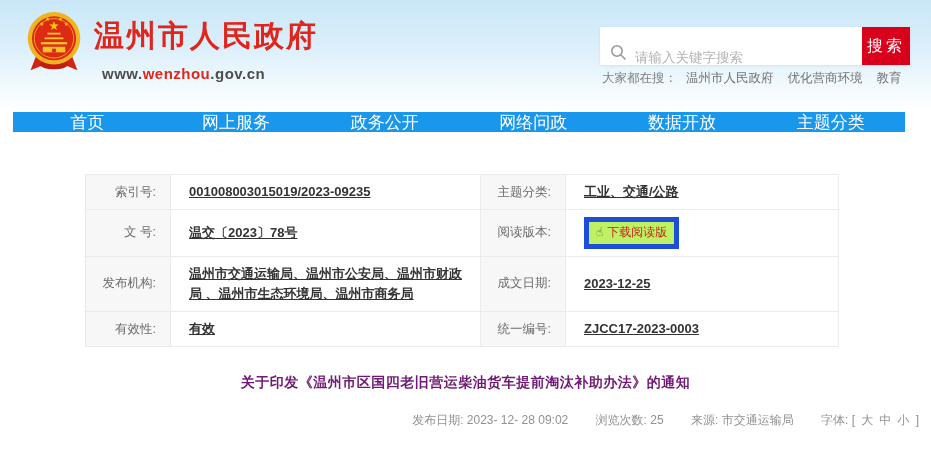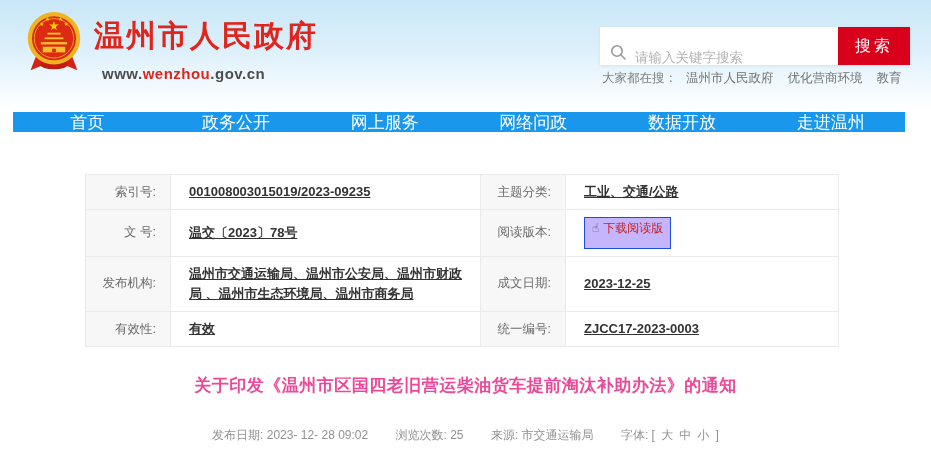--- a/index.html
+++ b/index.html
@@ -15,46 +15,46 @@
   .site-url { font-size:15px; font-weight:bold; color:#4d4d4d; margin-top:13px; margin-left:8px; letter-spacing:.5px; }
   .site-url .hl { color:#e0261c; }
 
   .search-area { position:absolute; top:27px; right:21px; width:310px; height:38px; display:flex;
     box-shadow:0 1px 3px rgba(0,0,0,.08); }
   .search-box { flex:1; background:#fff; display:flex; align-items:flex-end; padding:0 10px; }
   .search-box svg { flex:0 0 auto; margin-right:8px; }
   .search-box input { border:none; outline:none; width:100%; font-size:13.5px; color:#333; background:transparent;
     font-family:"Liberation Sans","DejaVu Sans",sans-serif; }
   .search-box input::placeholder { color:#b3b3b3; }
-  .search-btn { width:72px; border:none; background:#d9001b; color:#fff; font-size:16px; letter-spacing:3px;
+  .search-btn { width:48px; border:none; background:#d9001b; color:#fff; font-size:16px; letter-spacing:3px;
     cursor:pointer; font-family:inherit; }
 
   .hot-search { position:absolute; top:70px; left:602px; font-size:12.5px; color:#808080; white-space:nowrap; }
   .hot-search a { color:#737373; text-decoration:none; margin-left:14px; cursor:pointer; }
   .hot-search a:first-of-type { margin-left:9px; }
 
   
   .nav { margin:0 26px 0 13px; height:20px; background:#1897ec; display:flex; }
   .nav-item { flex:1; display:flex; align-items:center; justify-content:center; color:#fff;
     font-size:17px; cursor:pointer; }
 
   
   .doc-table { margin:42px 0 0 85px; width:753px; border-collapse:collapse; table-layout:fixed; }
   .doc-table td { border:1px solid #ebebeb; font-size:13px; vertical-align:middle; }
   .doc-table td.lbl { background:#f7f7f7; color:#6b6b6b; font-size:12.5px; text-align:right;
     padding:8px 14px 8px 4px; white-space:nowrap; }
   .doc-table td.val { padding:7px 10px 7px 18px; color:#333; font-weight:bold; line-height:1.55;text-decoration:underline; }
-  .read-btn { display:inline-block; border:1px solid #1d4ed8; background:#c4b5fd; color:#c5211f;
-    font-size:12px; font-weight:normal; padding:1px 7px 10px; cursor:pointer; white-space:nowrap; }
+  .read-btn { display:inline-block; border:5px solid #1d4ed8; background:#bef264; color:#c5211f;
+    font-size:12px; font-weight:normal; padding:1px 7px 2px; cursor:pointer; white-space:nowrap; }
   .read-btn .hand { color:#555; margin-right:4px; font-size:12px; }
 
   
-  .article-title { margin-top:27px; text-align:center; color:#ec4899; font-size:17px; font-weight:bold;
+  .article-title { margin-top:27px; text-align:center; color:#701a75; font-size:14px; font-weight:bold;
     letter-spacing:.5px; }
-  .article-meta { margin-top:30px; text-align:center; color:#919191; font-size:12px; }
+  .article-meta { margin-top:20px; text-align:right; color:#919191; font-size:12px; }
   .article-meta .group { margin:0 12px; }
   .article-meta .font-link { color:#919191; text-decoration:none; margin:0 3px; cursor:pointer; }
 </style>
 </head>
 <body>
 
 <div class="header">
   <div class="logo">
     <span>
       <svg width="60" height="66" viewBox="0 0 64 70">
@@ -95,25 +95,25 @@
     <button class="search-btn">搜索</button>
   </div>
 
   <div class="hot-search">
     <span>大家都在搜：</span><a>温州市人民政府</a><a>优化营商环境</a><a>教育</a>
   </div>
 </div>
 
 <div class="nav">
   <div class="nav-item">首页</div>
+  <div class="nav-item">网上服务</div>
   <div class="nav-item">政务公开</div>
-  <div class="nav-item">网上服务</div>
   <div class="nav-item">网络问政</div>
   <div class="nav-item">数据开放</div>
-  <div class="nav-item">走进温州</div>
+  <div class="nav-item">主题分类</div>
 </div>
 
 <table class="doc-table">
   <colgroup>
       <col style="width:85px">
       <col style="width:310px">
       <col style="width:85px">
       <col style="width:273px">
     </colgroup>
   <tbody>

